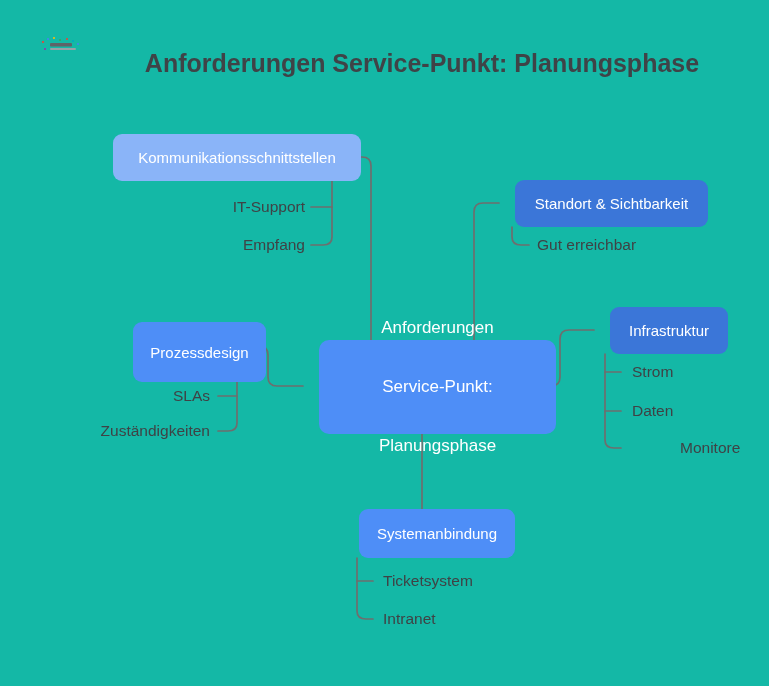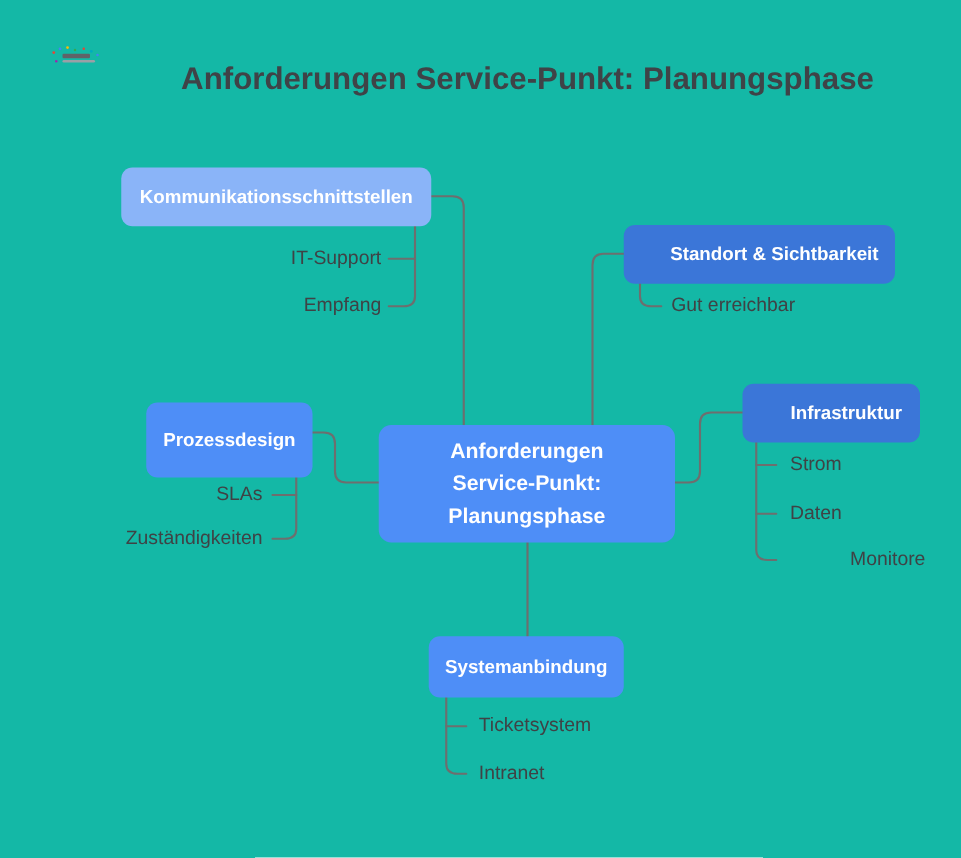--- a/index.html
+++ b/index.html
@@ -45,35 +45,37 @@
     stroke: var(--line);
     stroke-width: 1.7;
     stroke-linecap: round;
   }
   .node {
     position: absolute;
     display: flex;
     align-items: center;
     justify-content: center;
     color: var(--node-text);
-    font-weight: 700;
+    font-weight: 400;
     font-size: 15px;
     white-space: nowrap;
     border-radius: 9px;
     text-align: center;
+    margin-left: 16px;
   }
   .node.root {
     flex-direction: column;
     font-size: 17px;
     line-height: 26px;
     border-radius: 10px;
+    gap: 33px;
   }
   .bg-light  { background: var(--blue-light); }
   .bg-bright { background: var(--blue-bright); }
-  .bg-dark   { background: var(--blue-dark); padding-left: 24px; }
+  .bg-dark   { background: var(--blue-dark); }
 
   #node-komm     { left: 97px;  top: 134px; width: 248px; height: 47px; }
   #node-standort { left: 499px; top: 180px; width: 193px; height: 47px; }
   #node-prozess  { left: 117px; top: 322px; width: 133px; height: 60px; }
   #node-infra    { left: 594px; top: 307px; width: 118px; height: 47px; }
   #node-system   { left: 343px; top: 509px; width: 156px; height: 49px; }
   #node-root     { left: 303px; top: 340px; width: 237px; height: 94px; }
 
   .leaf {
     position: absolute;

